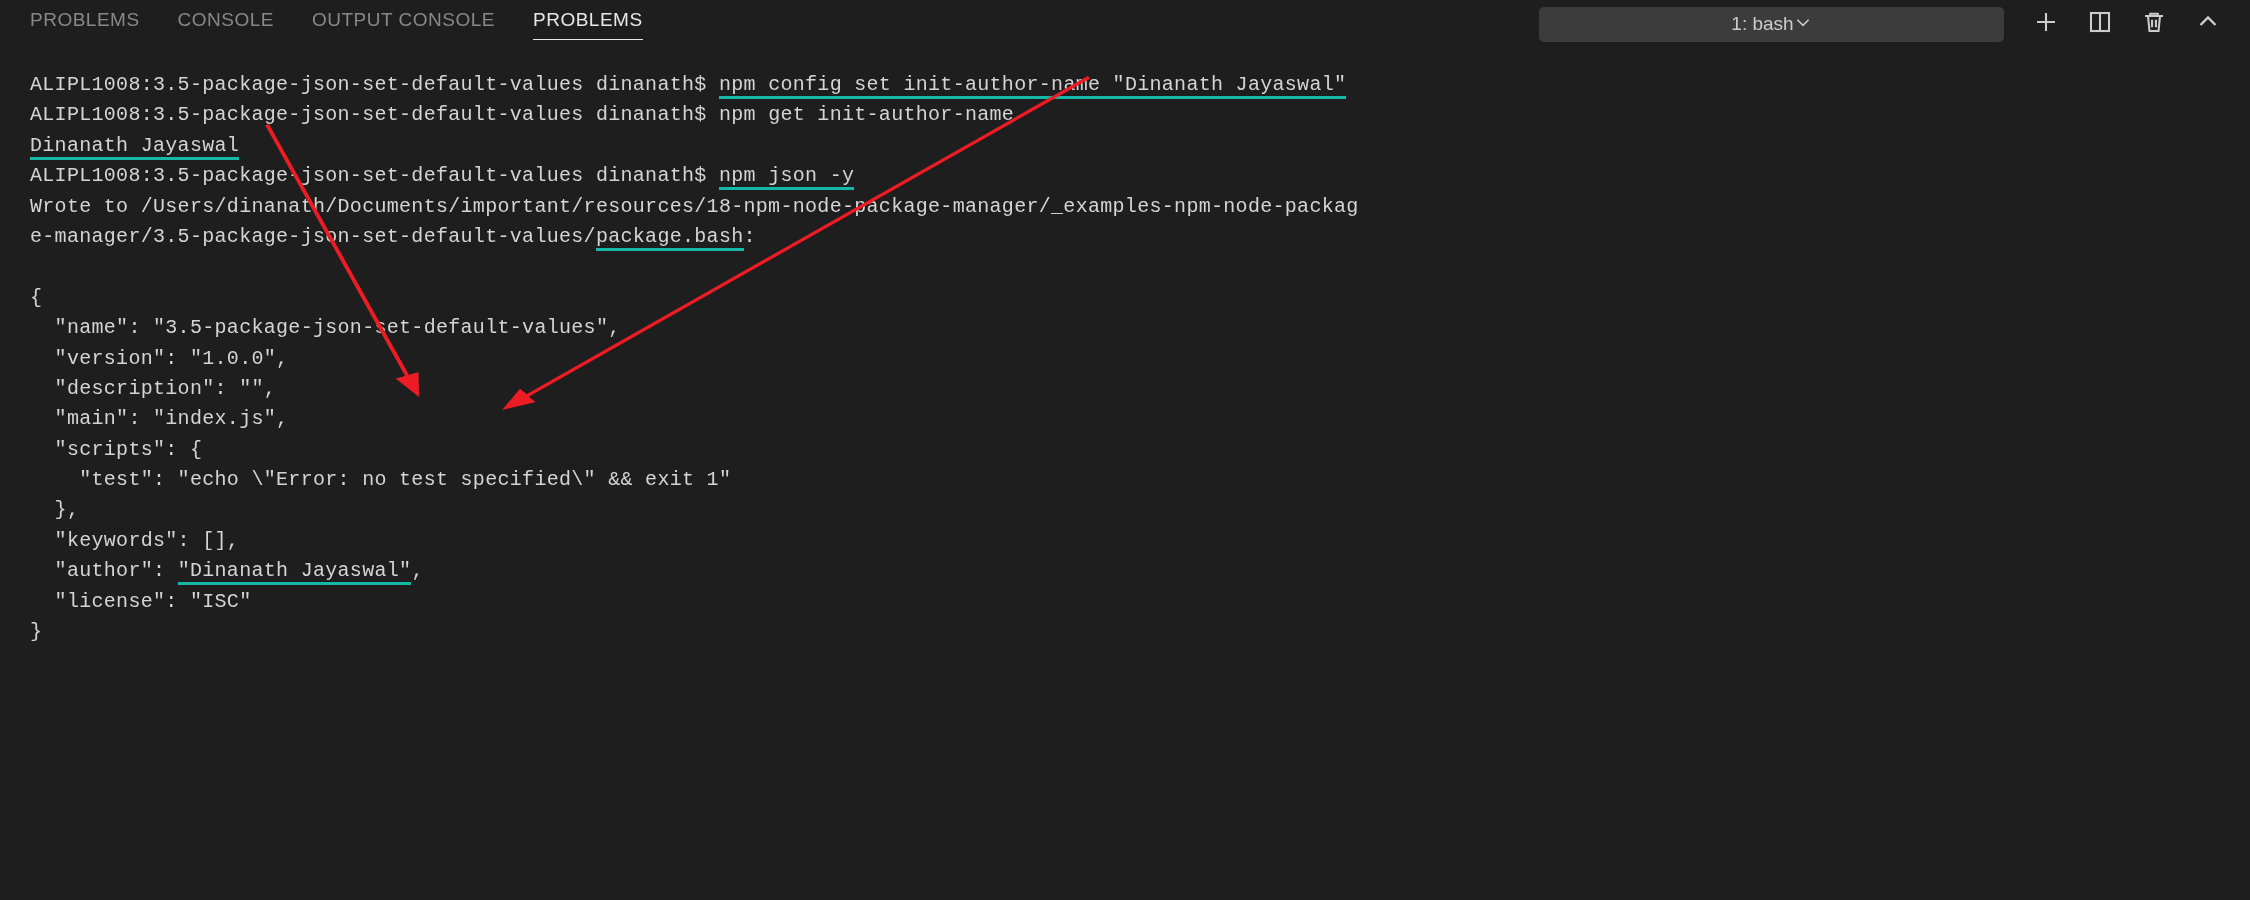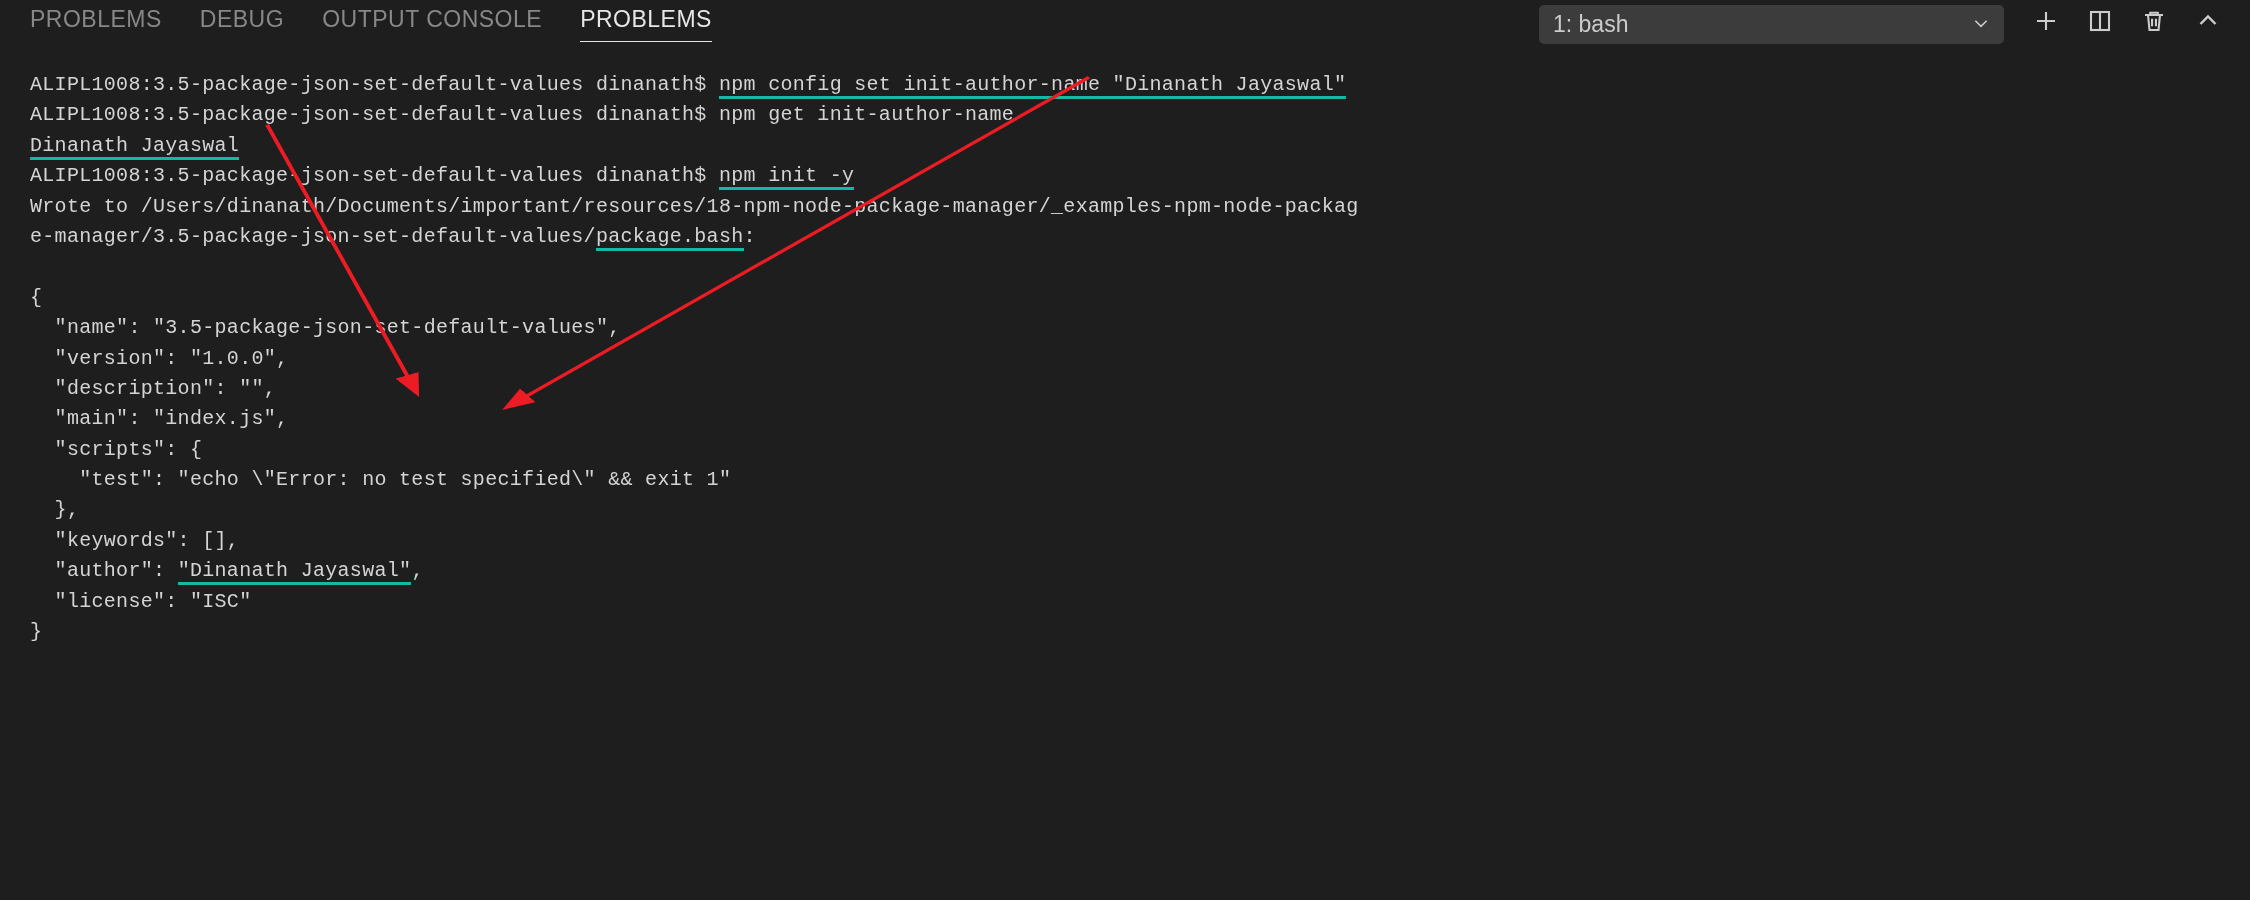--- a/index.html
+++ b/index.html
@@ -17,21 +17,21 @@
       overflow: hidden;
       position: relative;
     }
     .panel-header {
       display: flex;
       align-items: center;
       height: 48px;
       padding: 16px 30px;
       background: #1e1e1e;
       font-family: -apple-system, BlinkMacSystemFont, 'Segoe UI', sans-serif;
-      font-size: 23px;
+      font-size: 19px;
     }
     .tabs {
       display: flex;
       gap: 38px;
       flex: 1;
     }
     .tab {
       color: #888888;
       cursor: pointer;
       padding-bottom: 8px;
@@ -42,21 +42,21 @@
       border-bottom: 1.5px solid #e7e7e7;
     }
     .header-right {
       display: flex;
       align-items: center;
       gap: 30px;
     }
     .dropdown {
       display: flex;
       align-items: center;
-      justify-content: space-between;
+      justify-content: center;
       background: #3c3c3c;
       border-radius: 5px;
       padding: 6px 14px;
       width: 465px;
       cursor: pointer;
     }
     .dropdown-text {
       color: #cccccc;
     }
     .chevron-down {
@@ -94,21 +94,21 @@
       height: 100%;
       pointer-events: none;
     }
   </style>
 </head>
 <body>
 
 <div class="panel-header">
   <div class="tabs">
     <div class="tab">PROBLEMS</div>
-    <div class="tab">DEBUG</div>
+    <div class="tab">CONSOLE</div>
     <div class="tab">OUTPUT CONSOLE</div>
     <div class="tab active">PROBLEMS</div>
   </div>
   <div class="header-right">
     <div class="dropdown">
       <span class="dropdown-text">1: bash</span>
       <span>
         <svg class="chevron-down" viewBox="0 0 16 16" fill="none" stroke="#cccccc" stroke-width="1.4">
             <path d="M3 6l5 5 5-5"></path>
           </svg>
@@ -142,21 +142,21 @@
             <path d="M3 10l5-5 5 5"></path>
           </svg>
       </span>
     </div>
   </div>
 </div>
 
 <div class="terminal-content"><span>ALIPL1008:3.5-package-json-set-default-values dinanath$ </span><span class="underline-red">npm config set init-author-name "Dinanath Jayaswal"</span>
 <span>ALIPL1008:3.5-package-json-set-default-values dinanath$ </span><span>npm get init-author-name</span>
 <span class="underline-red">Dinanath Jayaswal</span>
-<span>ALIPL1008:3.5-package-json-set-default-values dinanath$ </span><span class="underline-red">npm init -y</span>
+<span>ALIPL1008:3.5-package-json-set-default-values dinanath$ </span><span class="underline-red">npm json -y</span>
 <span>Wrote to /Users/dinanath/Documents/important/resources/18-npm-node-package-manager/_examples-npm-node-packag</span>
 <span>e-manager/3.5-package-json-set-default-values/</span><span class="underline-red">package.bash</span><span>:</span>
 
 <span>{</span>
 <span>  "name": "3.5-package-json-set-default-values",</span>
 <span>  "version": "1.0.0",</span>
 <span>  "description": "",</span>
 <span>  "main": "index.js",</span>
 <span>  "scripts": {</span>
 <span>    "test": "echo \"Error: no test specified\" &amp;&amp; exit 1"</span>

